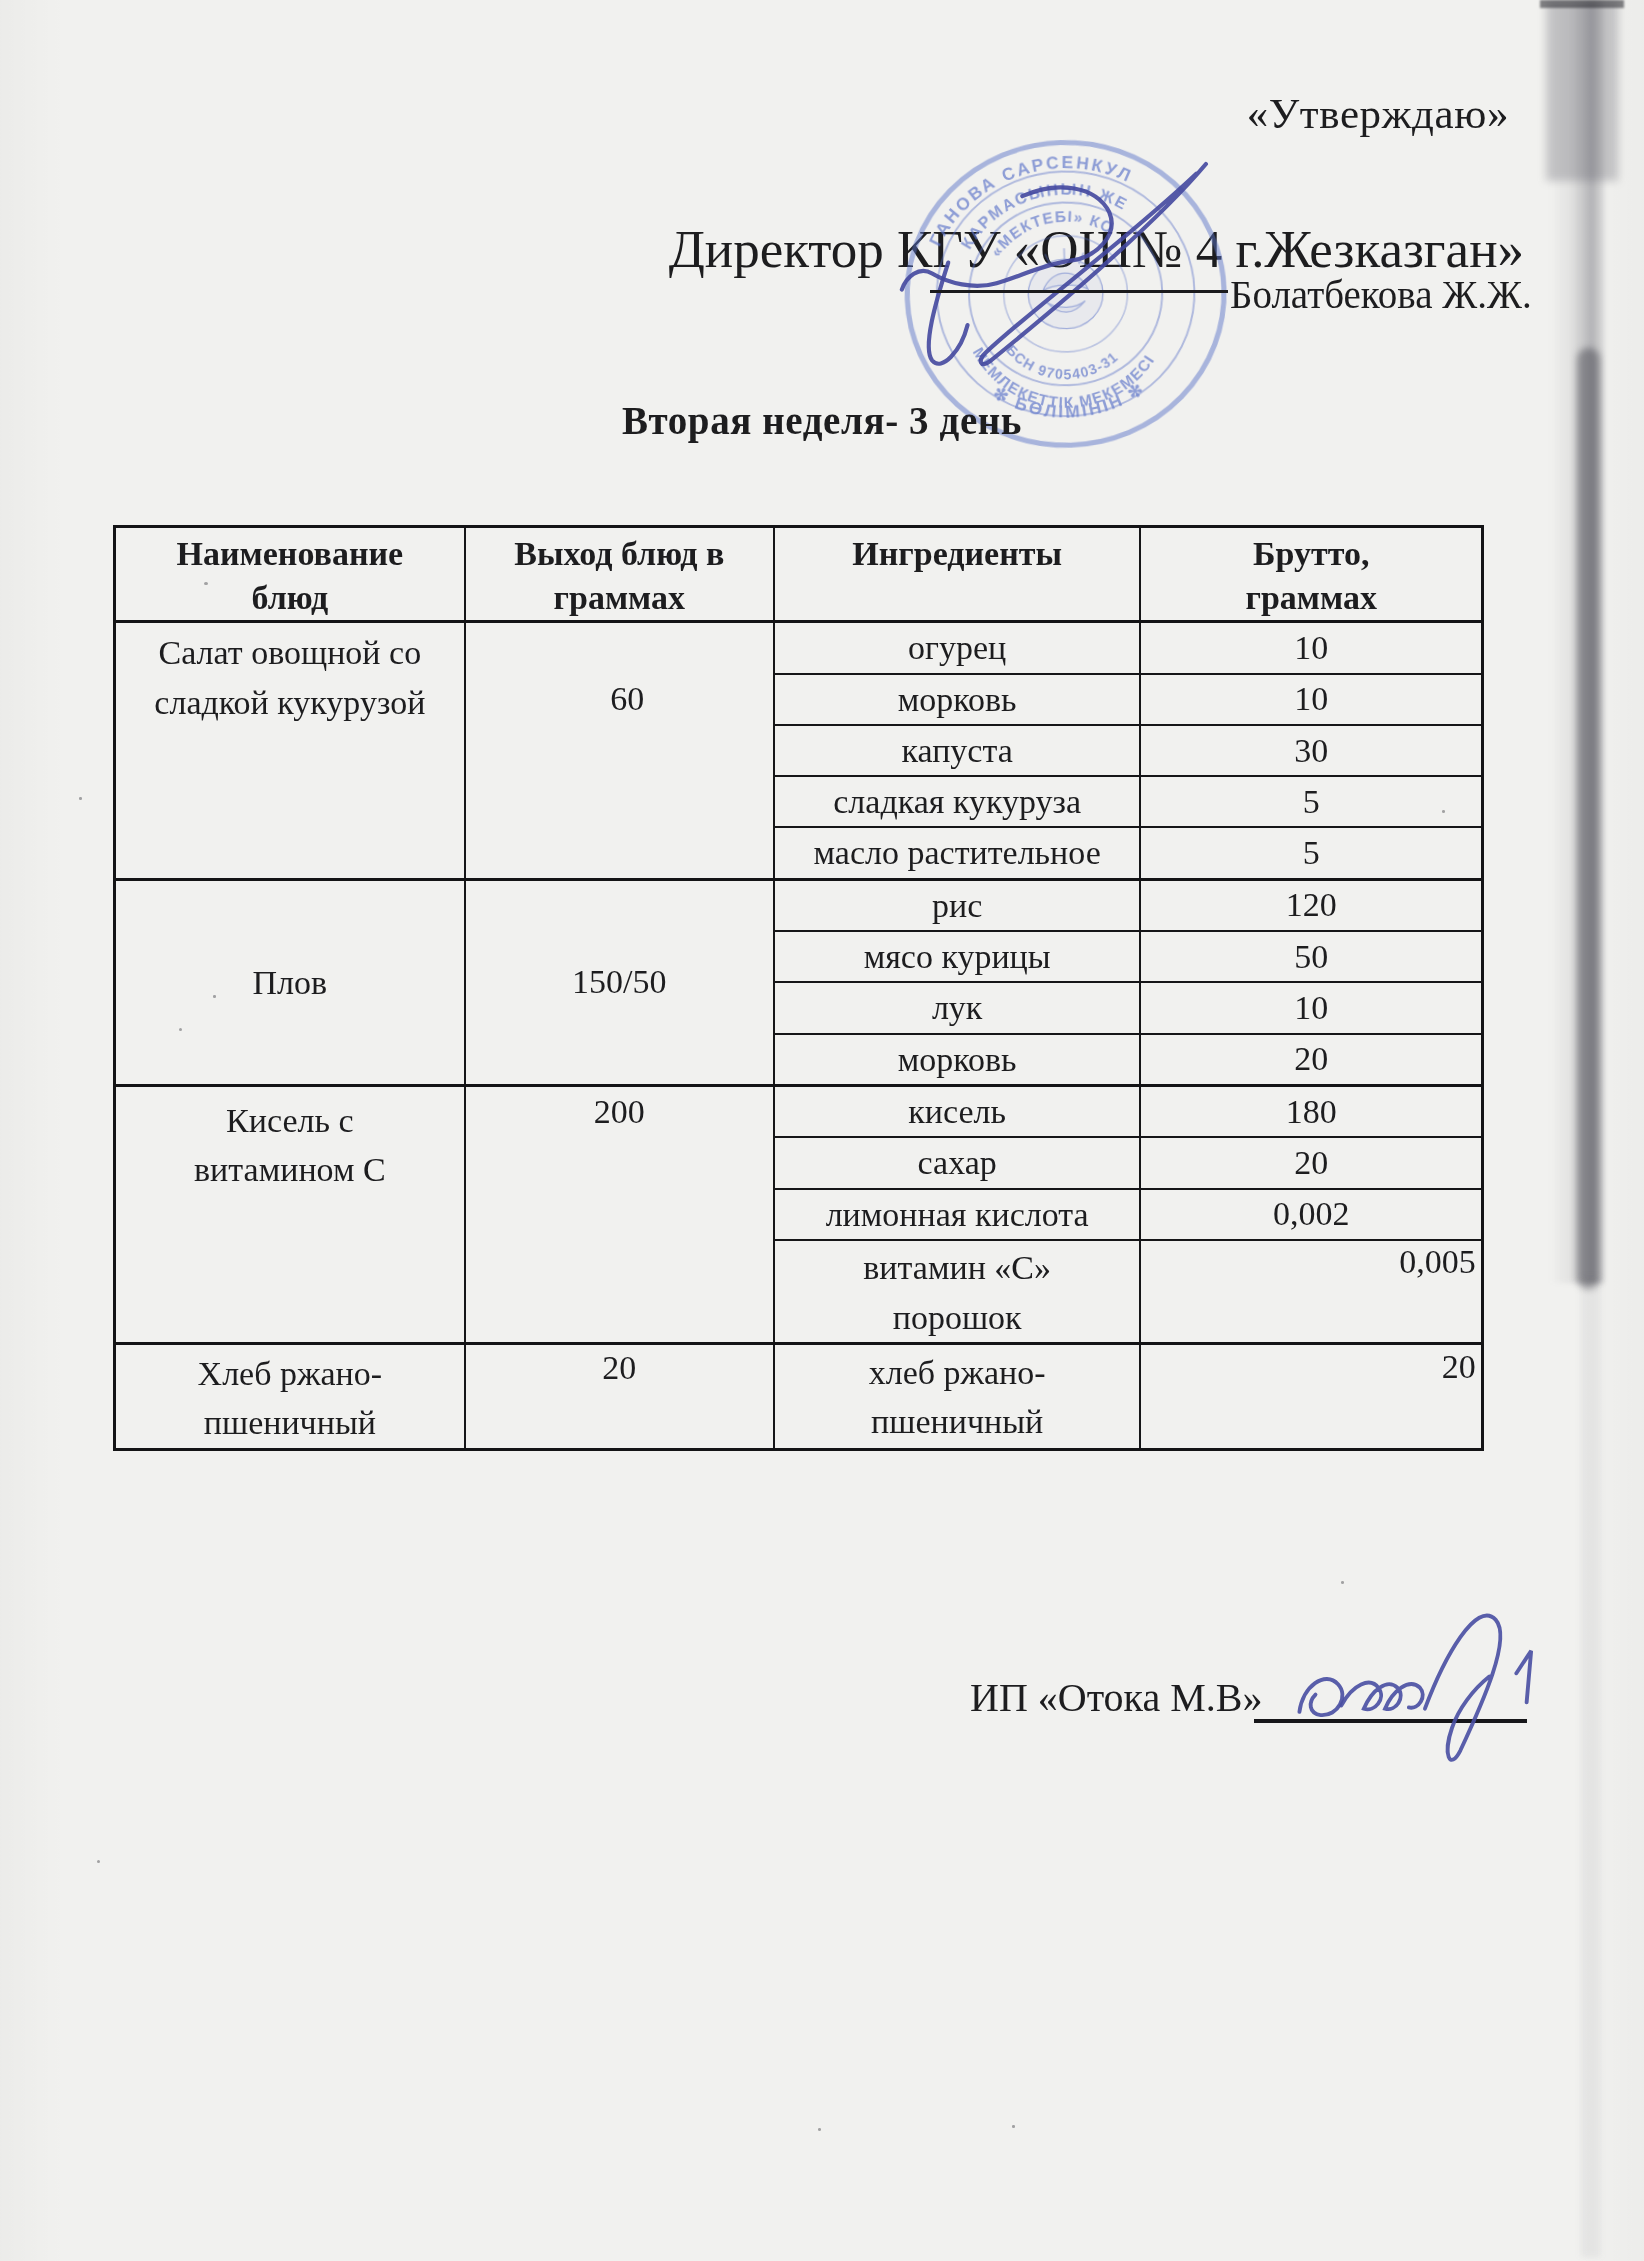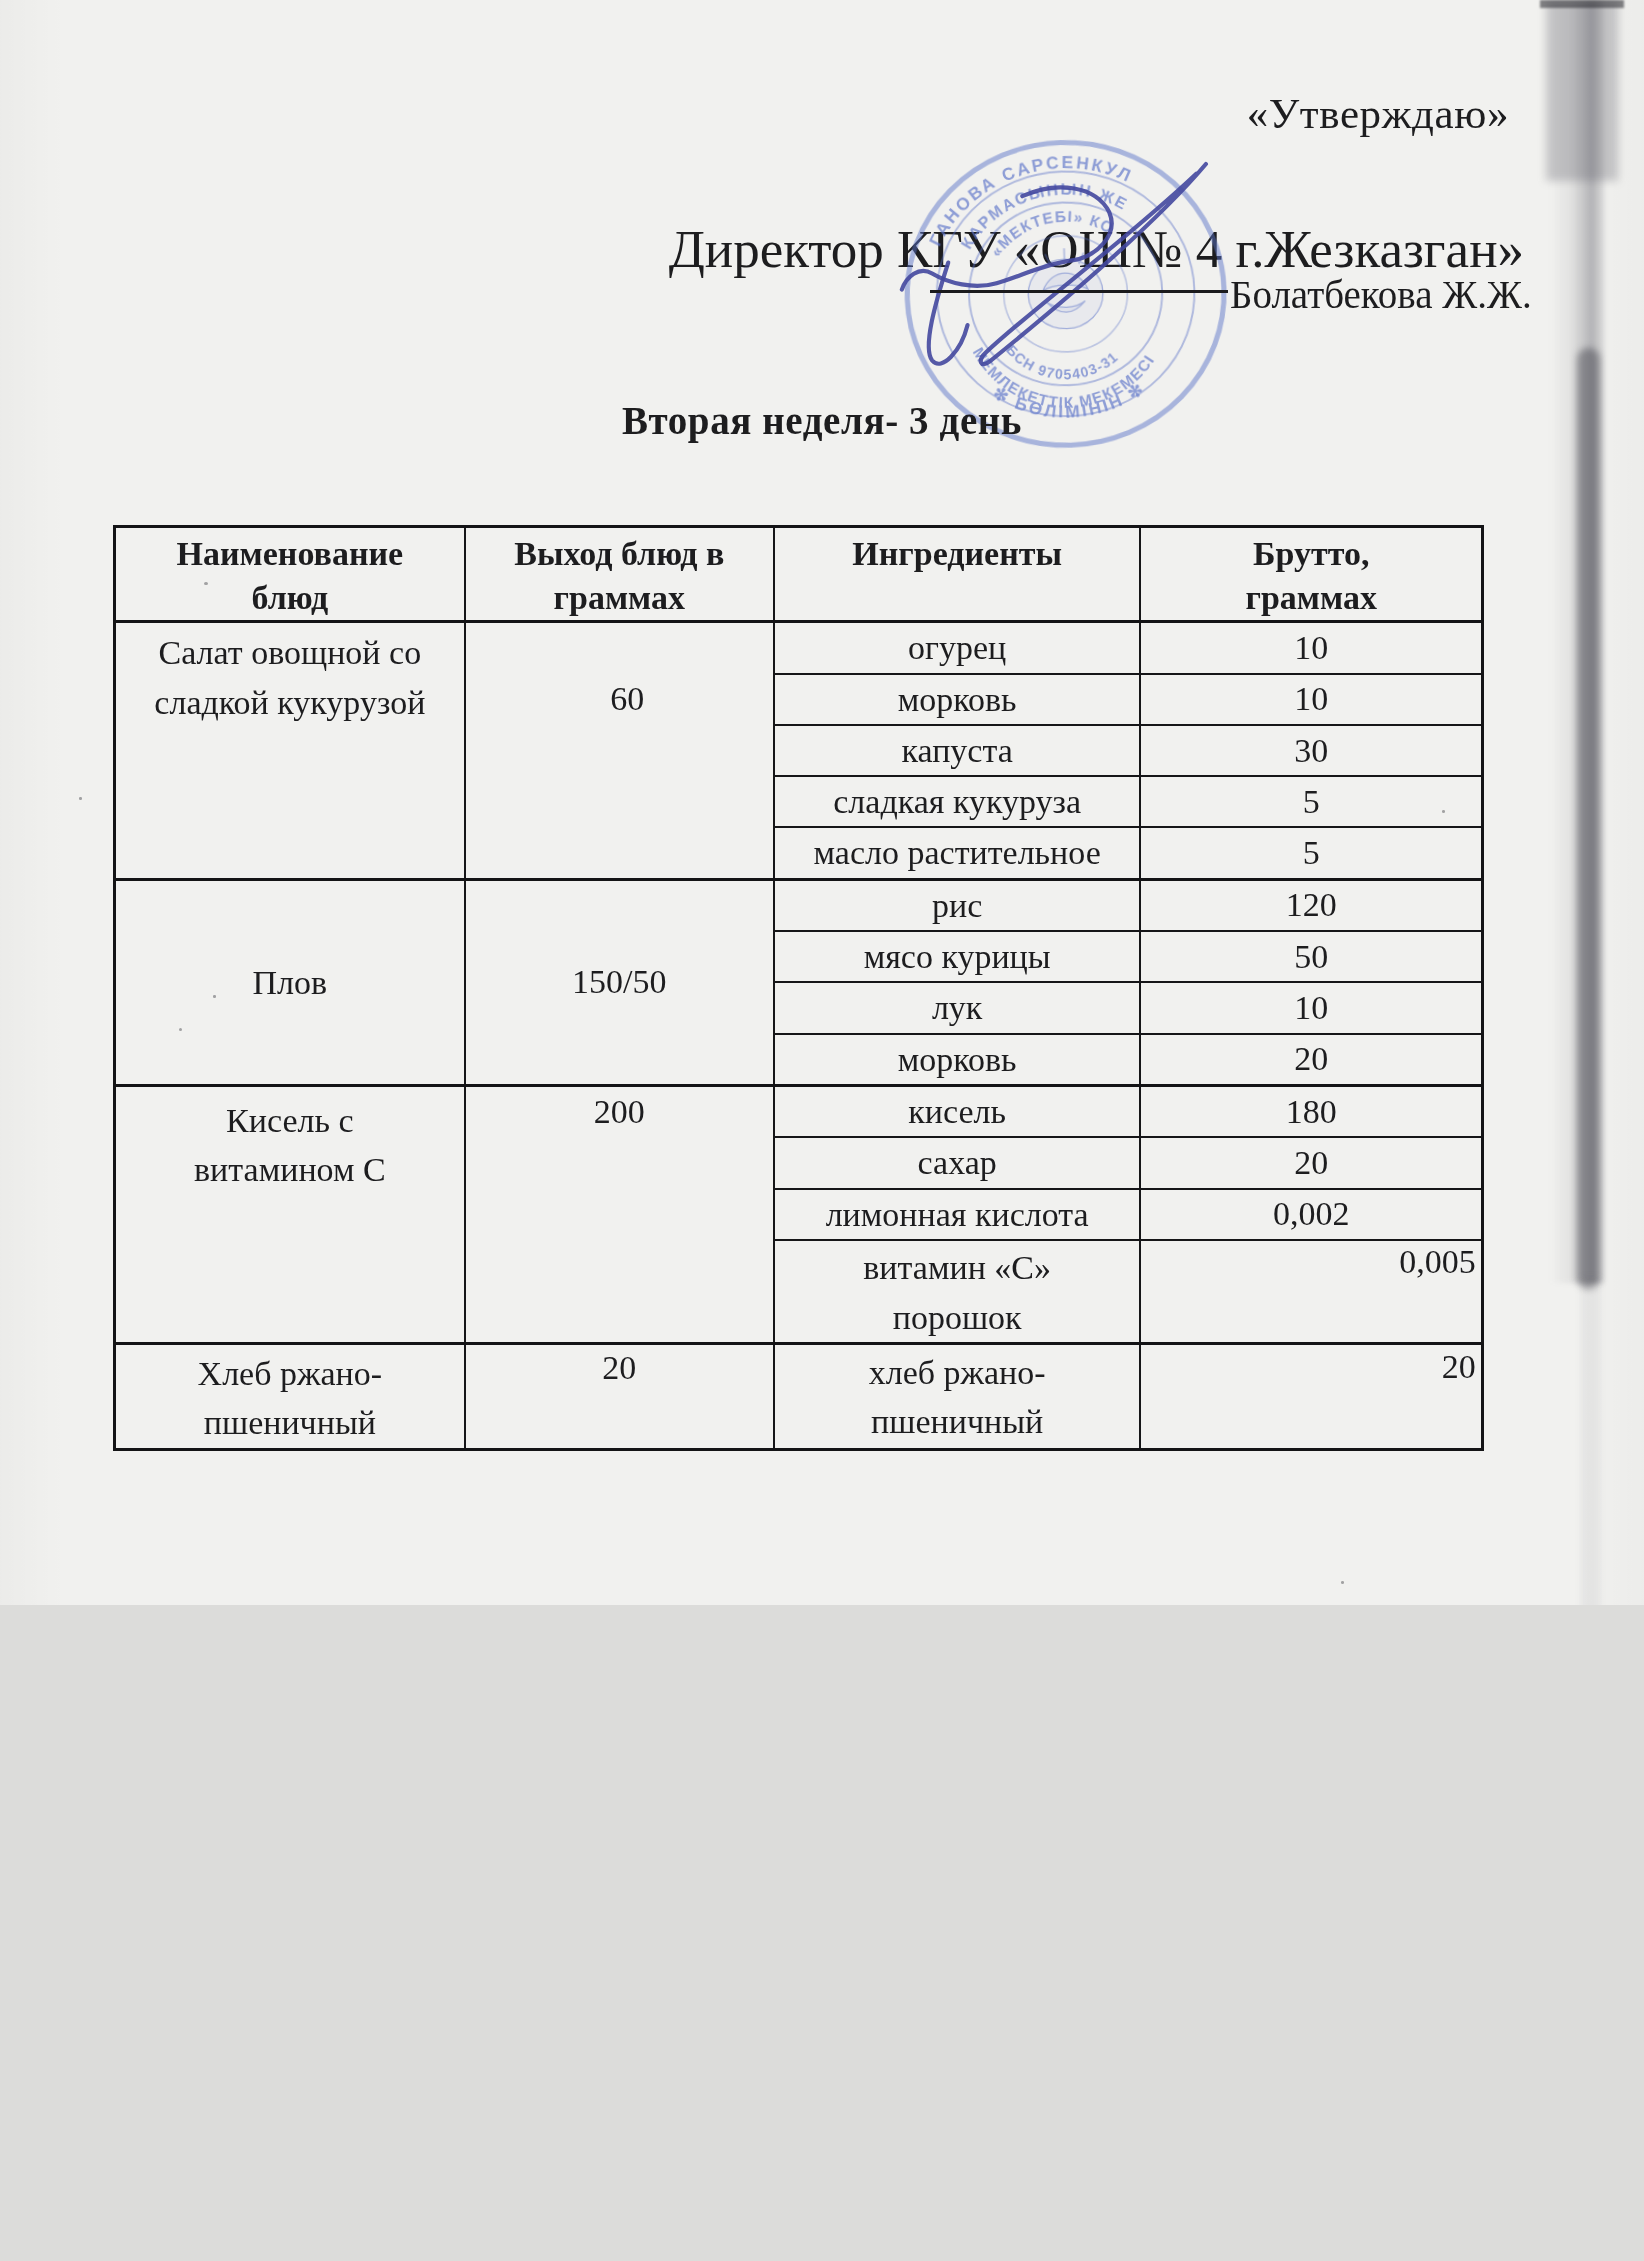--- a/index.html
+++ b/index.html
@@ -1,17 +1,17 @@
 <!DOCTYPE html>
 <html style="font-size:10.3px"><head>
 <meta charset="utf-8">
 <style>
   html,body{margin:0;padding:0;background:#dcdcda;}
   .page{
-    position:relative; width:1644px; height:1605px;
+    position:relative; width:1644px; height:2261px;
     background:#f1f1ef;
     background-image:linear-gradient(90deg, rgba(0,0,0,0.025), rgba(0,0,0,0) 4%, rgba(0,0,0,0) 96%, rgba(0,0,0,0.02));
     overflow:hidden;
     font-family:"Liberation Serif","DejaVu Serif",serif;
     color:#1d1d1f;
   }
   
   .approve{position:absolute; top:89px; right:135px; font-size:43px; letter-spacing:0.6px;}
   .director{position:absolute; top:180px; right:120px; font-size:53px; white-space:nowrap;margin-top:39px;}
   .sign-line-1{position:absolute; left:930px; top:290px; width:298px; height:3.2px; background:#1b1b1d;}

